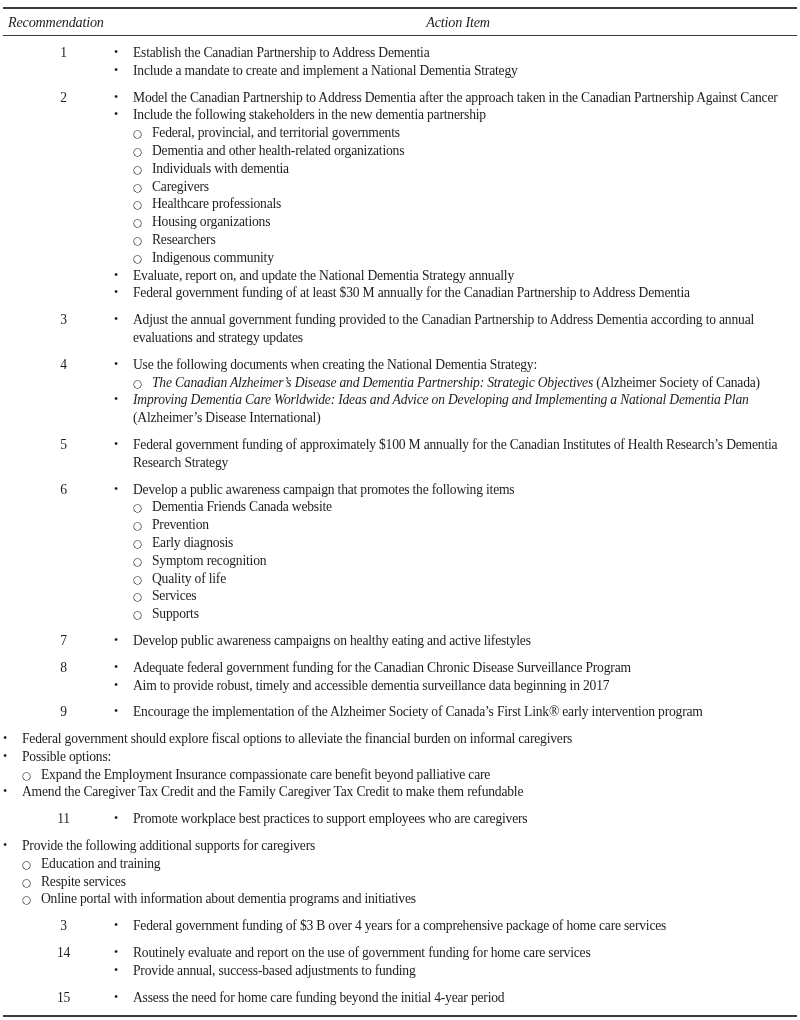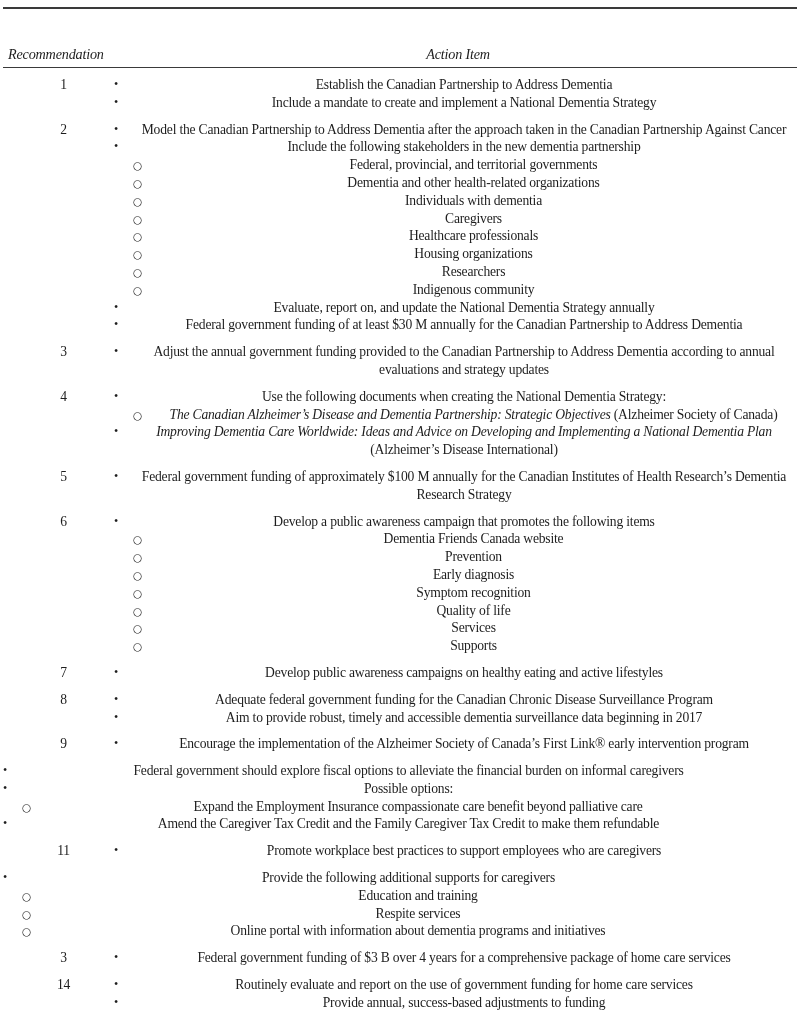--- a/index.html
+++ b/index.html
@@ -20,21 +20,20 @@
     margin: 7px 3px 0 3px;
     border-top: 2.6px solid #3a3a3a;
   }
   .thead {
     display: flex;
     align-items: baseline;
     padding: 5px 0 4px 0;
     border-bottom: 1.4px solid #3a3a3a;
     font-style: italic;
     font-size: 14.2px;
-    margin-top: 32px;
   }
   .col-rec {
     flex: 0 0 111px;
     padding-left: 5px;
     white-space: nowrap;
   }
   .col-action {
     flex: 1;
     text-align: center;
   }
@@ -74,21 +73,20 @@
   .item .marker.bullet {
     font-size: 12px;
   }
   .item .marker.circle {
     font-size: 10.5px;
     font-family: "DejaVu Sans", sans-serif;
     transform: translateY(0.5px);
   }
   .item .text {
     flex: 1;
-    text-align: center;
   }
   .item .text i {
     font-style: italic;
   }
 </style>
 </head>
 <body>
 
 <div class="table">
   <div class="thead">

